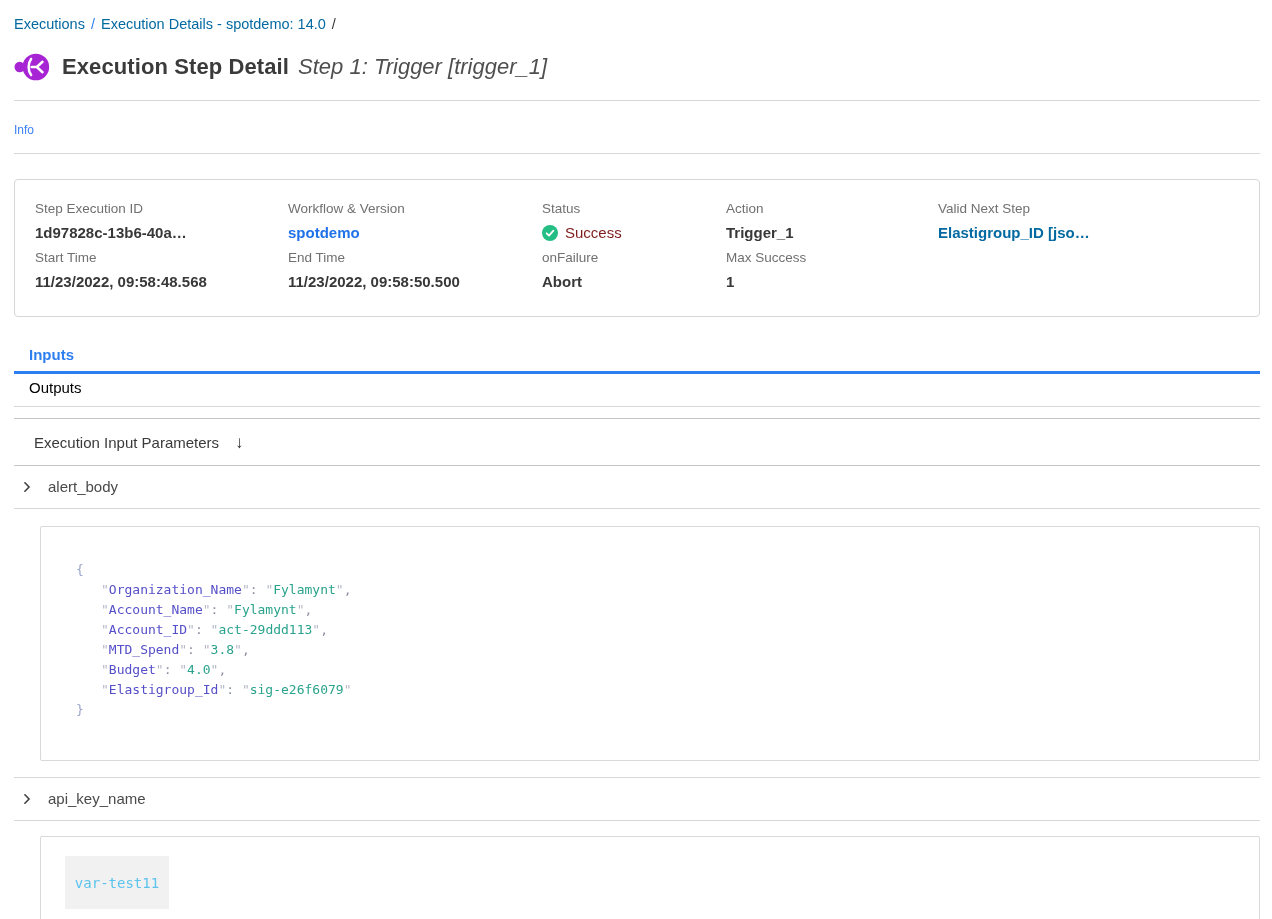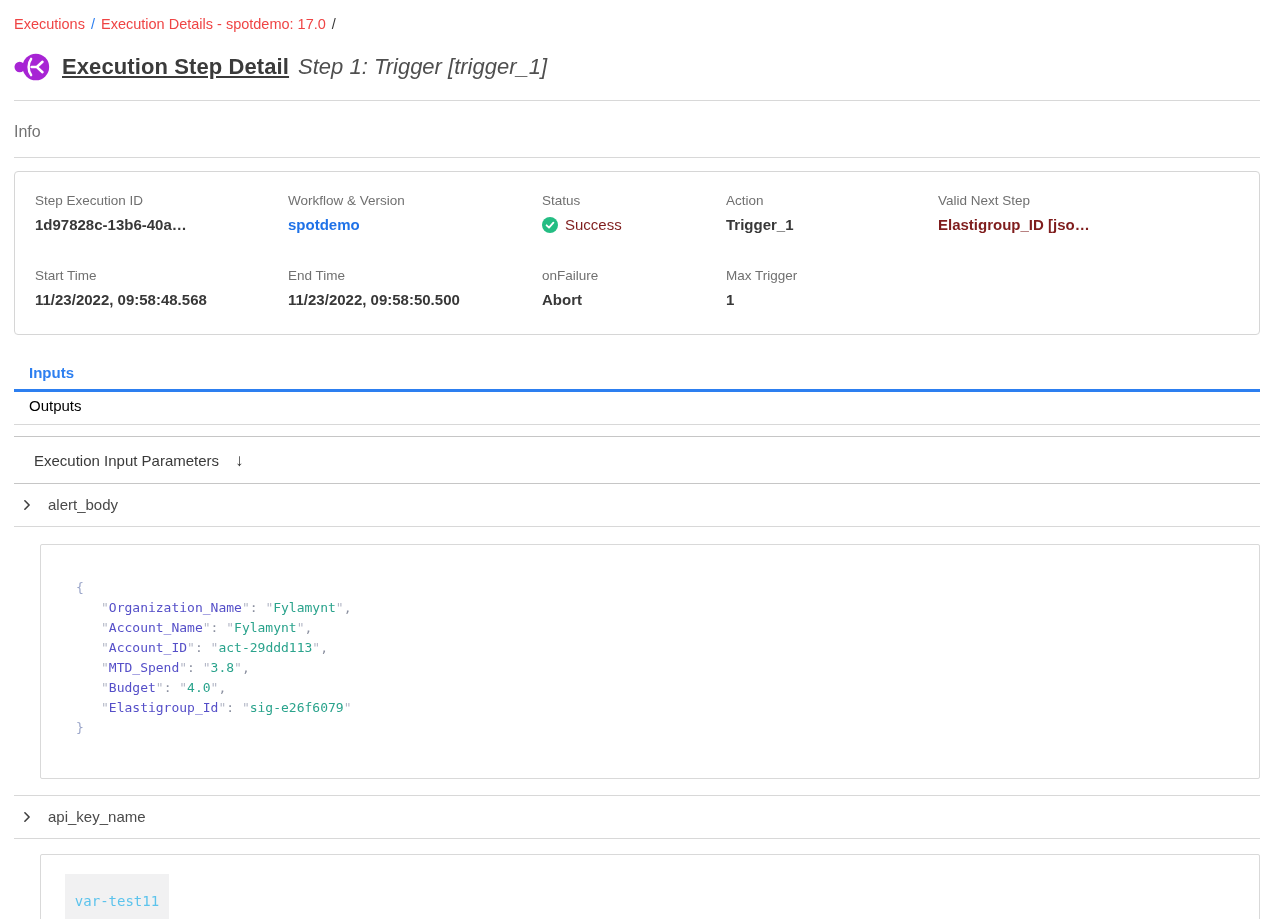--- a/index.html
+++ b/index.html
@@ -6,48 +6,48 @@
   html, body { margin: 0; padding: 0; background: #ffffff; }
   body {
     width: 1272px; height: 919px; overflow: hidden;
     font-family: "Liberation Sans", "DejaVu Sans", sans-serif;
     color: #3c3c3c;
   }
   .page { padding: 12px 12px 0 14px; }
 
   
   .breadcrumb { font-size: 14.5px; line-height: 20px; padding-top: 2px; }
-  .crumb-link { color: #ef4444; text-decoration: none; cursor: pointer; text-align: right; }
+  .crumb-link { color: #0369a1; text-decoration: none; cursor: pointer; text-align: right; }
   .crumb-sep-blue { color: #2d7ff0; margin: 0 6px; }
   .crumb-sep-dark { color: #3a3a3a; margin: 0 6px; }
 
   
   .title-row { display: flex; align-items: center; margin-top: 15px; }
   .logo { width: 38px; height: 36px; flex: 0 0 auto; margin-right: 10px; }
-  .page-title { font-size: 22px; font-weight: 700; color: #3b3b3b; letter-spacing: .1px; text-decoration: underline; }
+  .page-title { font-size: 22px; font-weight: 700; color: #3b3b3b; letter-spacing: .1px; }
   .page-subtitle { font-size: 22px; font-weight: 400; color: #4f4f4f; margin-left: 9px; font-style: italic; }
 
   .divider { border: none; border-top: 1px solid #d8d8d8; margin: 0; }
   .divider.strong { border-top-color: #c6c6c6; }
 
   .div-title { margin-top: 15px; }
 
   
-  .info-heading { font-size: 16px; color: #737373; margin: 22px 0 16px 0; }
+  .info-heading { font-size: 12px; color: #3b82f6; margin: 22px 0 16px 0; }
   .info-card {
     border: 1px solid #d6d6d6; border-radius: 4px;
-    margin-top: 13px; padding: 21px 20px 26px 20px;
+    margin-top: 25px; padding: 21px 20px 26px 20px;
     display: grid;
     grid-template-columns: 253px 254px 184px 212px 1fr;
-    row-gap: 35px;
+    row-gap: 9px;
   }
   .field-label { font-size: 13.5px; color: #707070; }
   .field-value { font-size: 15px; font-weight: 600; color: #383838; margin-top: 8px; }
   .field-value.link { color: #1f72e8; cursor: pointer; }
-  .field-value.link-light { color: #7f1d1d; cursor: pointer; }
+  .field-value.link-light { color: #0369a1; cursor: pointer; }
   .status-value { display: flex; align-items: center; font-weight: 400; color: #7f1d1d; }
   .status-value .check { width: 16px; height: 16px; margin-right: 7px; flex: 0 0 auto; }
 
   
   .tabs-row { display: flex; margin-top: 23px; border-bottom: 1px solid #d8d8d8; flex-direction: column; }
   .tab { padding: 6px 15px 8px 15px; font-size: 15px; color: #000000; cursor: pointer; border-bottom: 3px solid transparent; margin-bottom: -1px; }
   .tab.active { color: #2d7ff0; font-weight: 600; border-bottom-color: #2d7ff0; }
   .div-after-tabs { margin-top: 11px; }
 
   
@@ -90,21 +90,21 @@
     font-family: "DejaVu Sans Mono", "Liberation Mono", monospace;
     font-size: 14px; color: #5cc3ec;
   }
 </style>
 </head>
 <body>
 
 <div class="page">
 
   <div class="breadcrumb">
-    <span class="crumb-link">Executions</span><span class="crumb-sep-blue">/</span><span class="crumb-link">Execution Details - spotdemo: 17.0</span><span class="crumb-sep-dark">/</span>
+    <span class="crumb-link">Executions</span><span class="crumb-sep-blue">/</span><span class="crumb-link">Execution Details - spotdemo: 14.0</span><span class="crumb-sep-dark">/</span>
   </div>
 
   <div class="title-row">
     <svg class="logo" viewBox="0 0 40 36">
       <circle cx="6" cy="18" r="5.5" fill="#a724d4"></circle>
       <circle cx="23" cy="18" r="14" fill="#a724d4"></circle>
       <path d="M18 9.5 C14.5 14 14.5 22 18 26.5" fill="none" stroke="#ffffff" stroke-width="2.6" stroke-linecap="round"></path>
       <path d="M18.5 18 L24 18 M24 18 L30 12.5 M24 18 L30 23.5" fill="none" stroke="#ffffff" stroke-width="2.6" stroke-linecap="round" stroke-linejoin="round"></path>
     </svg>
     <span class="page-title">Execution Step Detail</span>
@@ -149,21 +149,21 @@
     </div>
     <div>
       <div class="field-label">End Time</div>
       <div class="field-value">11/23/2022, 09:58:50.500</div>
     </div>
     <div>
       <div class="field-label">onFailure</div>
       <div class="field-value">Abort</div>
     </div>
     <div>
-      <div class="field-label">Max Trigger</div>
+      <div class="field-label">Max Success</div>
       <div class="field-value">1</div>
     </div>
   </div>
 
   <div class="tabs-row">
     <div class="tab active">Inputs</div>
     <div class="tab">Outputs</div>
   </div>
   <hr class="divider strong div-after-tabs">
 

